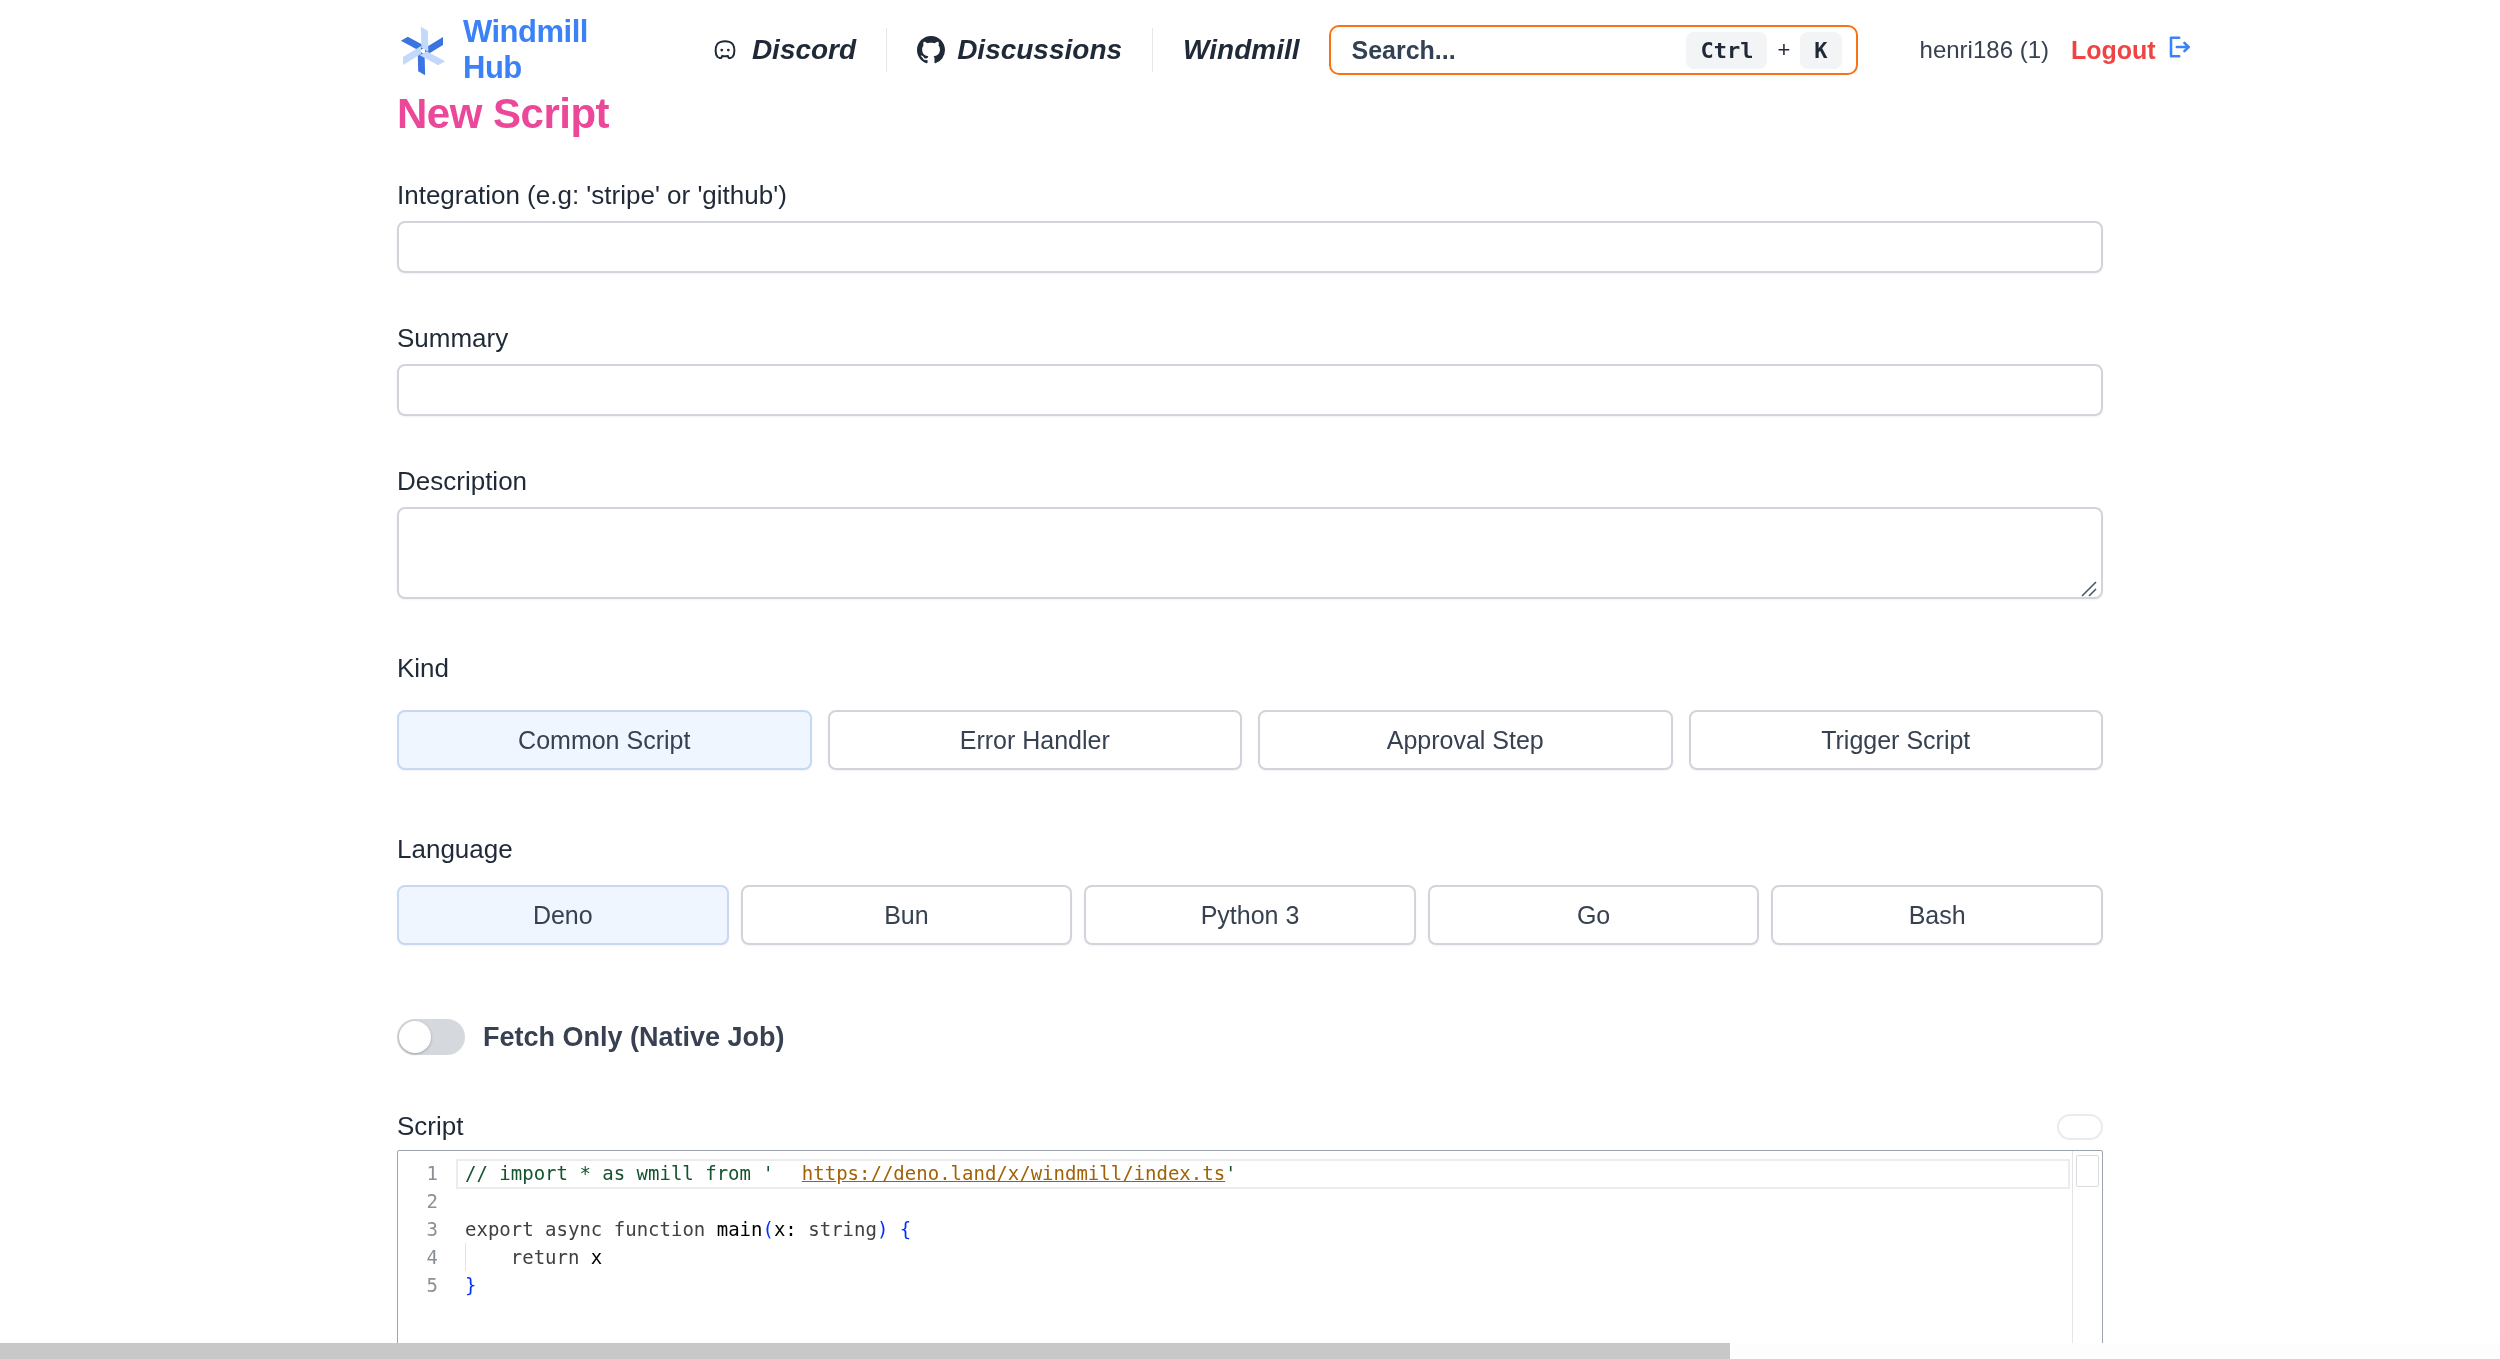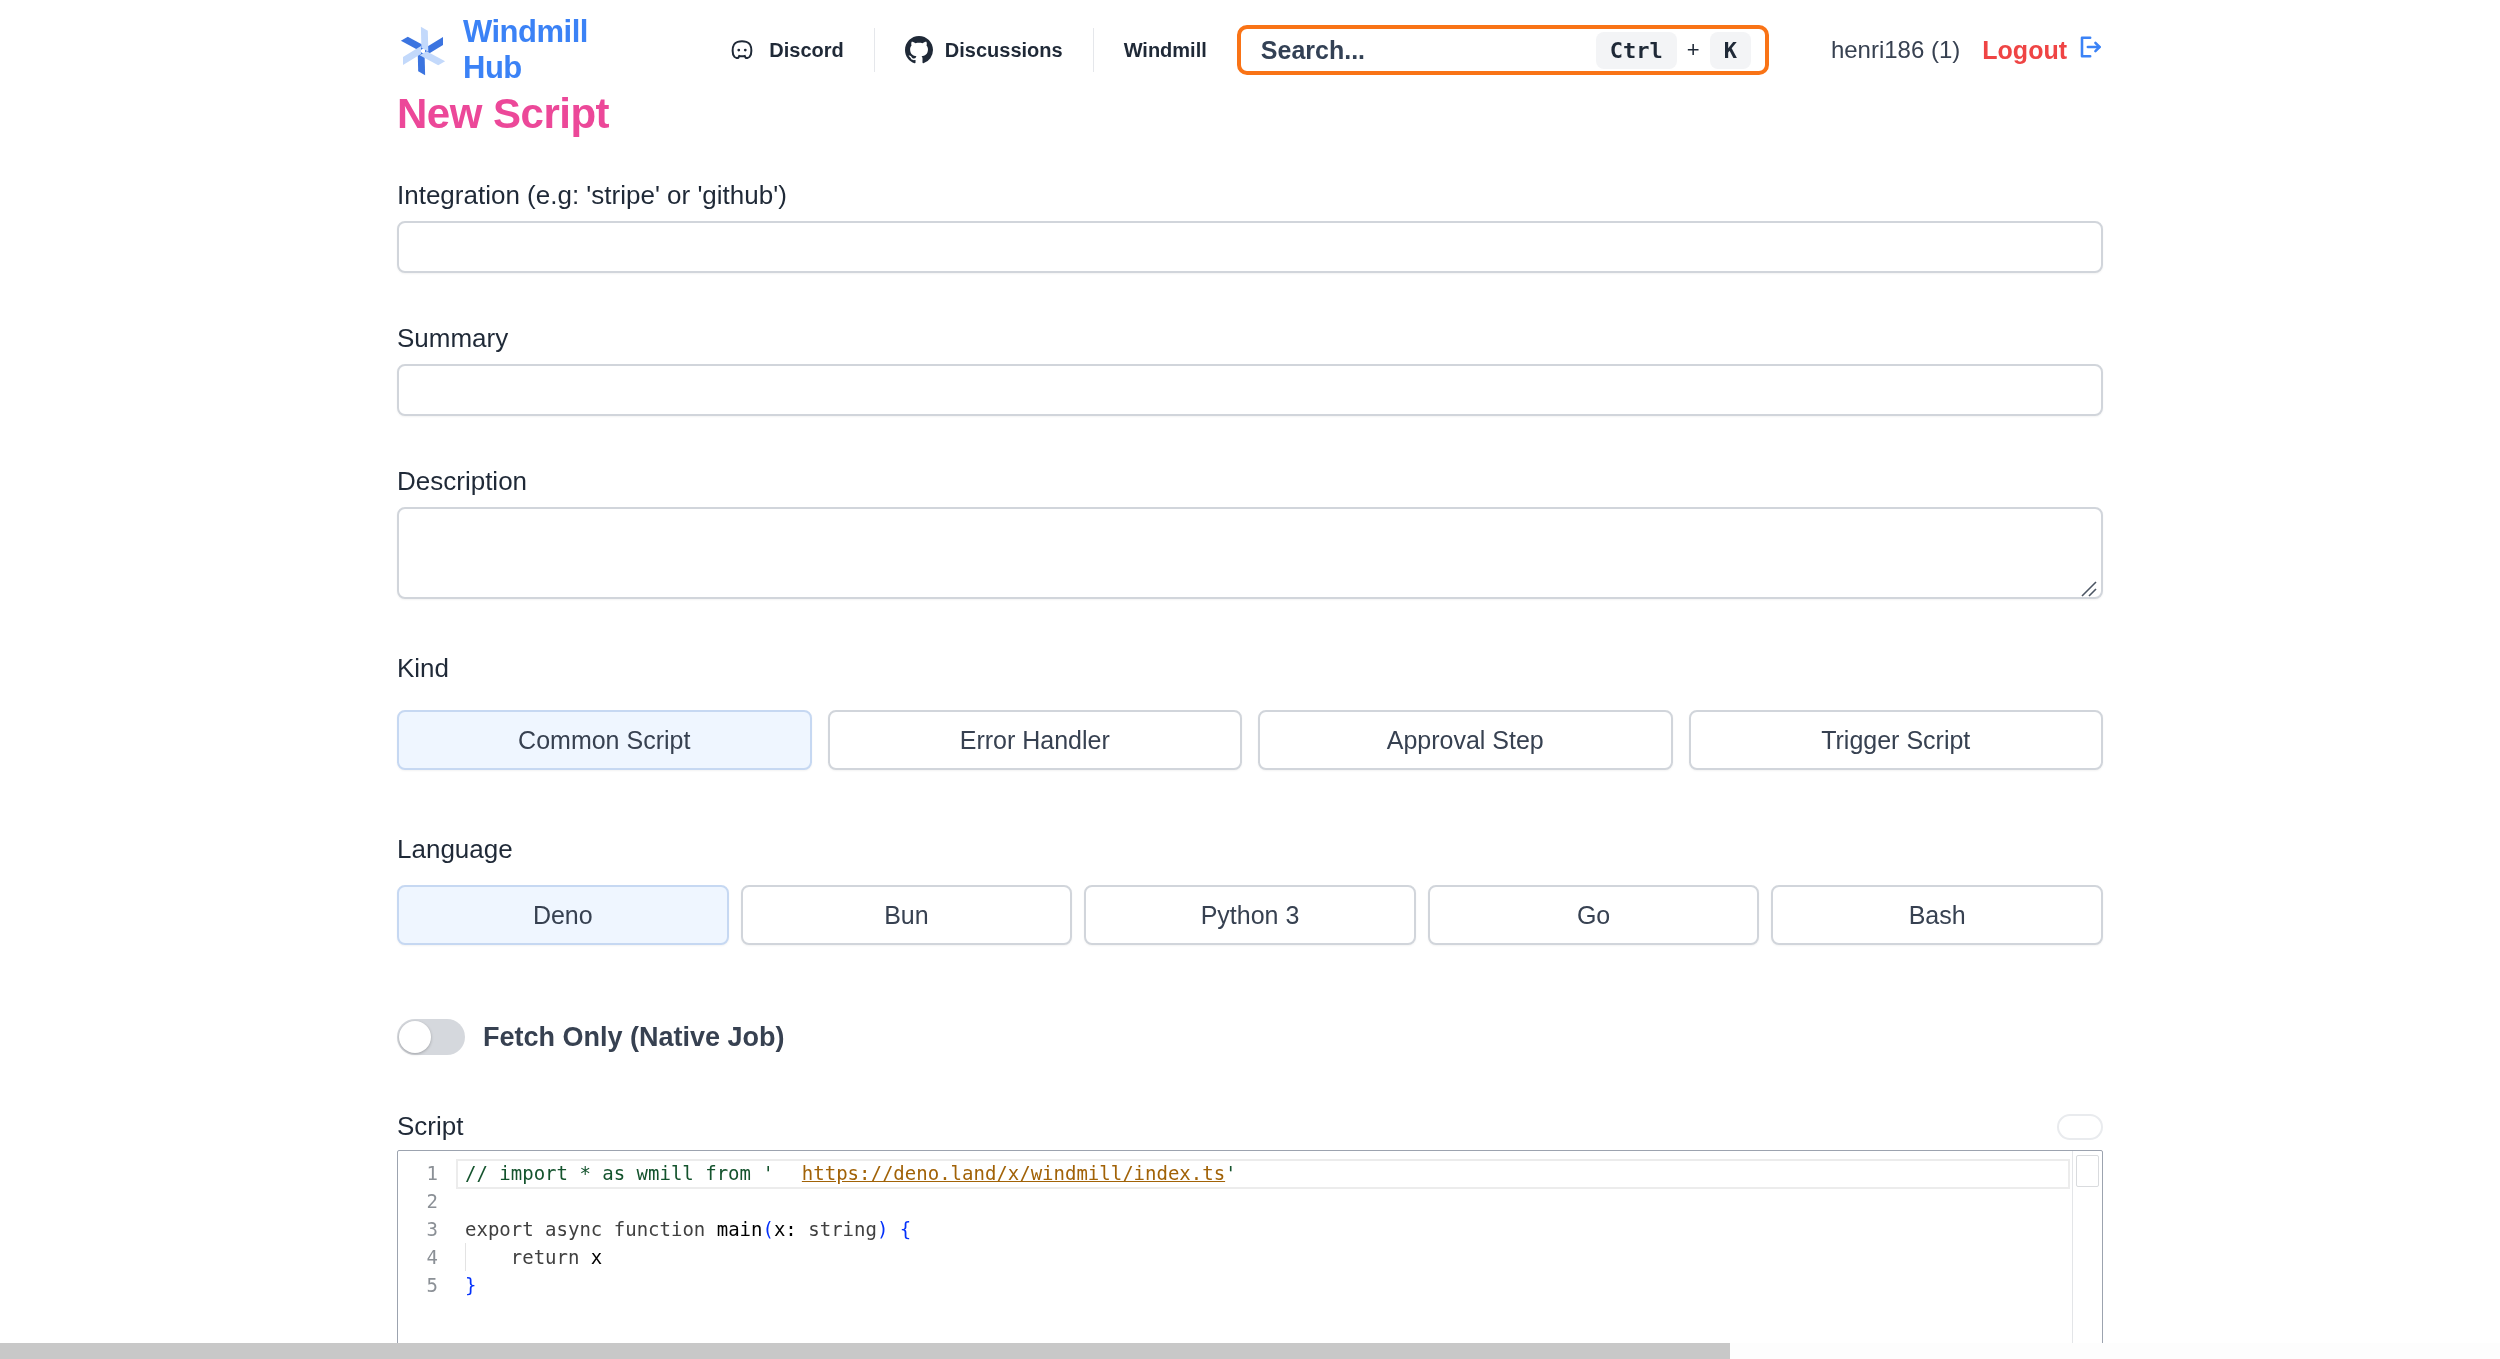--- a/index.html
+++ b/index.html
@@ -5,26 +5,26 @@
   * { margin:0; padding:0; box-sizing:border-box; }
   html,body { width:2500px; height:1359px; overflow:hidden; background:#ffffff;
     font-family:"Liberation Sans", sans-serif; color:#1f2937; }
   .container { width:1706px; margin:0 auto; }
 
   
   .header { display:flex; align-items:center; padding-top:22px; height:78px; }
   .brand { display:flex; align-items:center; gap:14px; cursor:pointer; }
   .brand-name { font-size:31px; font-weight:700; color:#3b82f6; letter-spacing:-0.5px; }
   .nav { display:flex; align-items:center; margin-left:92px; }
-  .nav-item { display:flex; align-items:center; gap:12px; font-size:20px; font-weight:600;
-    color:#1f2937; padding:0 30px; cursor:pointer; white-space:nowrap; }
+  .nav-item { display:flex; align-items:center; gap:12px; font-size:28px; font-weight:600;
+    color:#1f2937; padding:0 30px; cursor:pointer; white-space:nowrap;font-style:italic; }
   .nav-divider { width:1px; height:44px; background:#e5e7eb; }
   .nav-icon svg { display:block; }
 
-  .search-box { margin-left:auto; width:580px; height:50px; border:4px solid #f97316;
+  .search-box { margin-left:auto; width:580px; height:50px; border:2px solid #f97316;
     border-radius:10px; display:flex; align-items:center; padding:0 14px 0 20px;
     background:#fff; }
   .search-input { flex:1; border:none; outline:none; font-size:25px; font-weight:600;
     color:#334155; font-family:"Liberation Sans",sans-serif; background:transparent; }
   .search-input::placeholder { color:#334155; opacity:1; }
   .kbd { background:#f3f4f6; border-radius:8px; padding:6px 14px; font-family:"DejaVu Sans Mono",monospace;
     font-size:22px; font-weight:700; color:#1f2937; }
   .kbd-plus { margin:0 10px; font-size:22px; color:#1f2937; }
 
   .user-area { margin-left:62px; display:flex; align-items:center; gap:22px; white-space:nowrap; }

